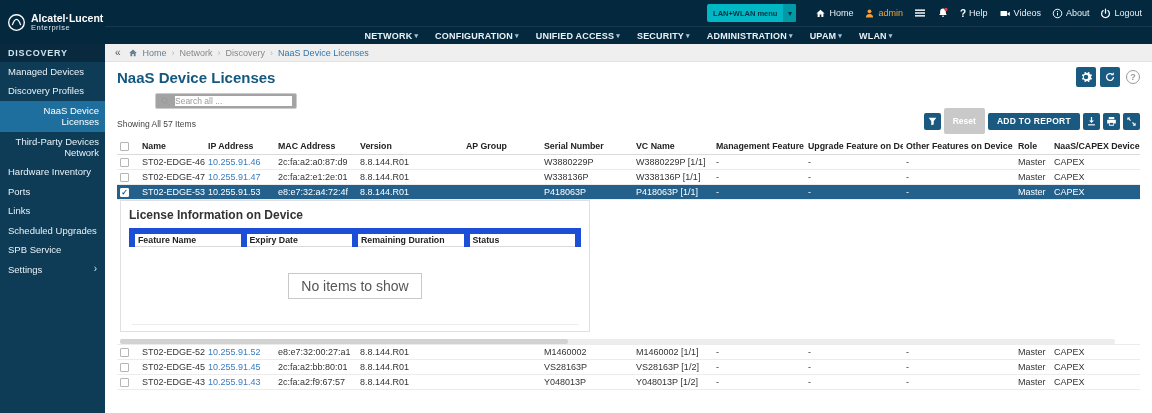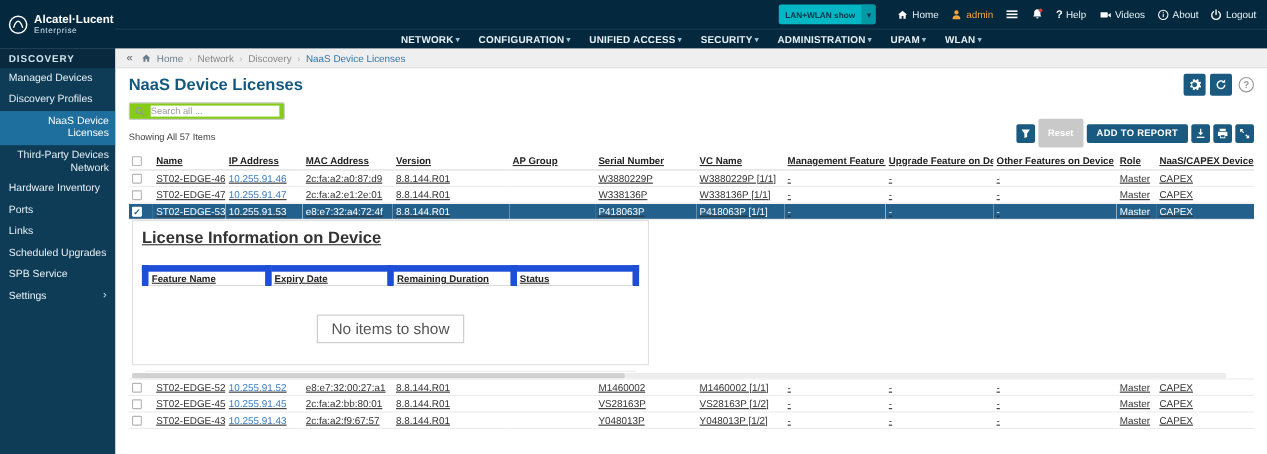--- a/index.html
+++ b/index.html
@@ -61,58 +61,58 @@
   .page-title { color:#14587f; font-size:15px; font-weight:bold; }
   .title-actions { margin-left:auto; display:flex; align-items:center; gap:4px; }
   .sq-btn { width:20px; height:20px; background:#1b5a80; border-radius:2px; display:flex;
             align-items:center; justify-content:center; cursor:pointer; border:none; }
   .help-circle { width:14px; height:14px; border-radius:50%; border:1.5px solid #9a9a9a;
                  color:#9a9a9a; font-size:9px; font-weight:bold; display:flex; align-items:center;
                  justify-content:center; cursor:pointer; margin-left:2px; background:#fff; }
 
   
   .search-row { height:20px; padding:1px 12px; flex:none; }
-  .search-box { width:142px; height:16px; border:1px solid #ccc; border-radius:2px; background:#84cc16;
-                display:flex; align-items:center; gap:4px; padding:0 4px; }
+  .search-box { width:142px; height:16px; border:1px solid #ccc; border-radius:2px; background:#a3a3a3;
+                display:flex; align-items:center; gap:4px; padding:0 4px;margin-left:38px; }
   .search-box input { border:none; outline:none; flex:1; font-size:8.5px; min-width:0;
                       font-family:"Liberation Sans", sans-serif; color:#444; }
   .search-box input::placeholder { color:#9a9a9a; }
   .meta-row { height:26px; padding:0 12px 4px; display:flex; align-items:flex-end;
               justify-content:space-between; flex:none; }
   .showing { font-size:8.5px; color:#444; padding-bottom:5px; }
   .actions { display:flex; align-items:center; gap:3px; }
   .btn { height:17px; border:none; border-radius:2px; display:flex; align-items:center;
          justify-content:center; cursor:pointer; font-family:"Liberation Sans", sans-serif; }
   .btn-navy { background:#1b5a80; color:#fff; font-size:8.5px; font-weight:bold; padding:0 9px;
               letter-spacing:.3px; }
   .btn-reset { background:#c9c9c9; color:#fff; font-size:8.5px; font-weight:bold; padding:13px 9px; }
   .btn-sq { width:17px; background:#1b5a80; }
 
   
   .table-wrap { flex:1; padding:0 12px; overflow:hidden; position:relative; }
   table.devices { width:1023px; border-collapse:collapse; table-layout:fixed; font-size:9px;
-                  color:#333;text-decoration:underline; }
+                  color:#333; }
   table.devices thead th { text-align:left; font-size:8.8px; font-weight:bold; color:#222;
                            border-bottom:1px solid #dadada; height:16px; padding:0 3px;
                            white-space:nowrap; overflow:hidden; }
   table.devices tbody td { height:15px; border-bottom:1px solid #ececec; padding:0 3px;
                            white-space:nowrap; overflow:hidden; }
   tr.selected td { background:#23608c; color:#fff; }
   tr.selected a.link { color:#fff; }
   a.link { color:#3a7cbe; text-decoration:none; cursor:pointer; }
   .cb { display:inline-block; width:9px; height:9px; border:1px solid #b5b5b5; background:#fff;
         border-radius:1px; font-size:8px; line-height:8px; text-align:center; color:#14597f;
         vertical-align:middle; cursor:pointer; }
   .cb.checked { font-weight:bold; border-color:#fff; }
 
   
   tr.detail-row > td { padding:8px 0 4px 26px; background:#fff; }
   .detail-panel { width:470px; height:132px; border:1px solid #e0e0e0; background:#fff;
                   padding:5px 8px 0; }
-  .detail-title { font-size:15px; font-weight:bold; color:#333; padding:2px 0 16px; }
+  .detail-title { font-size:12px; font-weight:bold; color:#333; padding:2px 0 6px; }
   table.detail { width:100%; border-collapse:collapse; table-layout:fixed; }
   table.detail th { text-align:left; font-size:8.8px; font-weight:bold; color:#222;
                     border:6px solid #1d4ed8; height:16px; padding:0 4px; white-space:nowrap;
                     overflow:hidden; }
   table.detail td.empty-cell { height:78px; text-align:center; vertical-align:middle; }
   .empty-box { display:inline-block; border:1px solid #c9c9c9; background:#fff; color:#555;
                font-size:14px; padding:4px 12px; }
   .hscroll { margin-top:7px; width:995px; height:5px; background:#ededed; border-radius:2px;
              position:relative; }
   .hscroll .thumb { position:absolute; left:0; top:0; height:5px; width:45%; background:#d2d2d2;
@@ -134,21 +134,21 @@
         </svg>
       </span>
       <span class="brand-text">
         <div class="brand-name">Alcatel·Lucent</div>
         <div class="brand-sub">Enterprise</div>
       </span>
     </div>
 
     <div class="topbar-utility">
       <div class="menu-select">
-        <span class="sel-text">LAN+WLAN show</span>
+        <span class="sel-text">LAN+WLAN menu</span>
         <span class="sel-caret">▾</span>
       </div>
       <div class="util-item">
         <span>
           <svg width="11" height="11" viewBox="0 0 16 16">
               <path d="M8 2.5L2 8h1.8v5h3V9.5h2.4V13h3V8H14z" fill="#fff"></path>
             </svg>
         </span>
         <span class="util-label">Home</span>
       </div>

